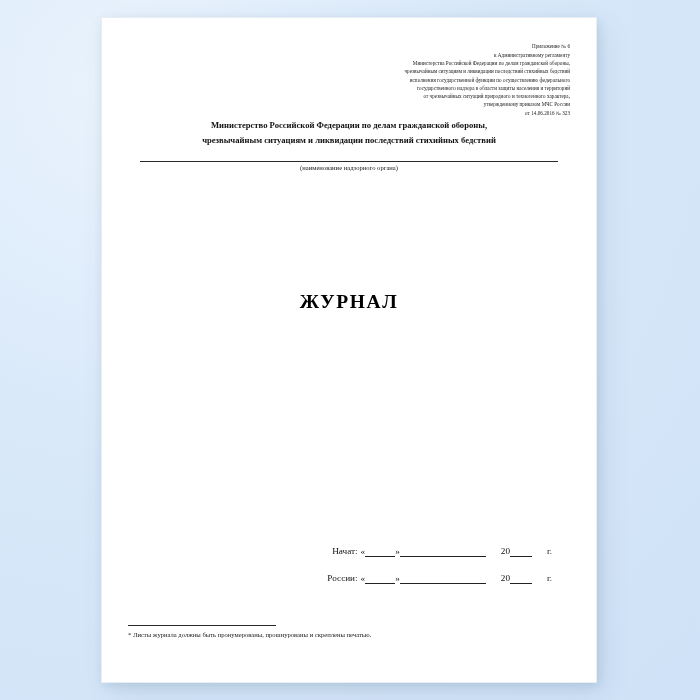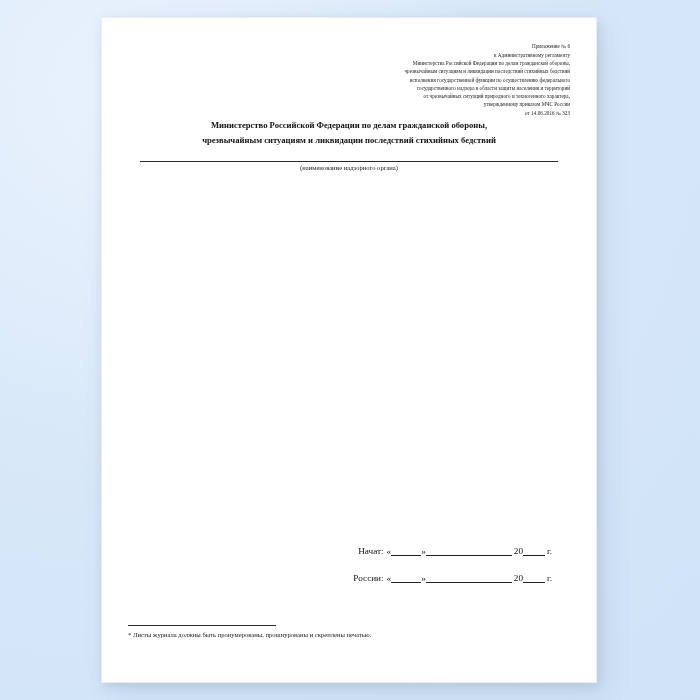--- a/index.html
+++ b/index.html
@@ -125,39 +125,39 @@
   .fields {
     position: absolute;
     right: 44px;
     top: 528px;
     width: 250px;
     font-size: 9.2px;
     color: #111;
   }
   .field-row {
     display: flex;
-    align-items: flex-start;
+    align-items: center;
     justify-content: flex-end;
     white-space: nowrap;
     margin-bottom: 16px;
     line-height: 1.2;
   }
   .field-row .lbl {
     margin-right: 3px;
   }
   .blank {
     display: inline-block;
     border-bottom: 0.8px solid #222;
     height: 9px;
   }
   .b-short { width: 30px; }
   .b-long  { width: 86px; }
   .b-mid   { width: 72px; }
   .q { letter-spacing: 0; }
-  .field-row .tail { margin-left: 2px; }
+  .field-row .tail { margin-left: 15px; }
   .field-row.last {
     margin-bottom: 0;
   }
   .star { font-size: 8px; }
 
   
   .footnote-rule {
     position: absolute;
     left: 26px;
     width: 148px;
@@ -198,20 +198,21 @@
 
       <div class="org">
         <span class="ln">Министерство Российской Федерации по делам гражданской обороны,</span>
         <span class="ln">чрезвычайным ситуациям и ликвидации последствий стихийных бедствий</span>
       </div>
 
       <div class="rule"></div>
       <div class="rule-caption">(наименование надзорного органа)</div>
 
       <div class="title-block">
+        <div class="title-main">ЖУРНАЛ</div>
         <div class="title-sub">
         </div>
       </div>
 
       <div class="fields">
 
         <div class="field-row">
           <span class="lbl">Начат:</span>
           <span class="q">«</span>
           <span class="blank b-short"></span>

